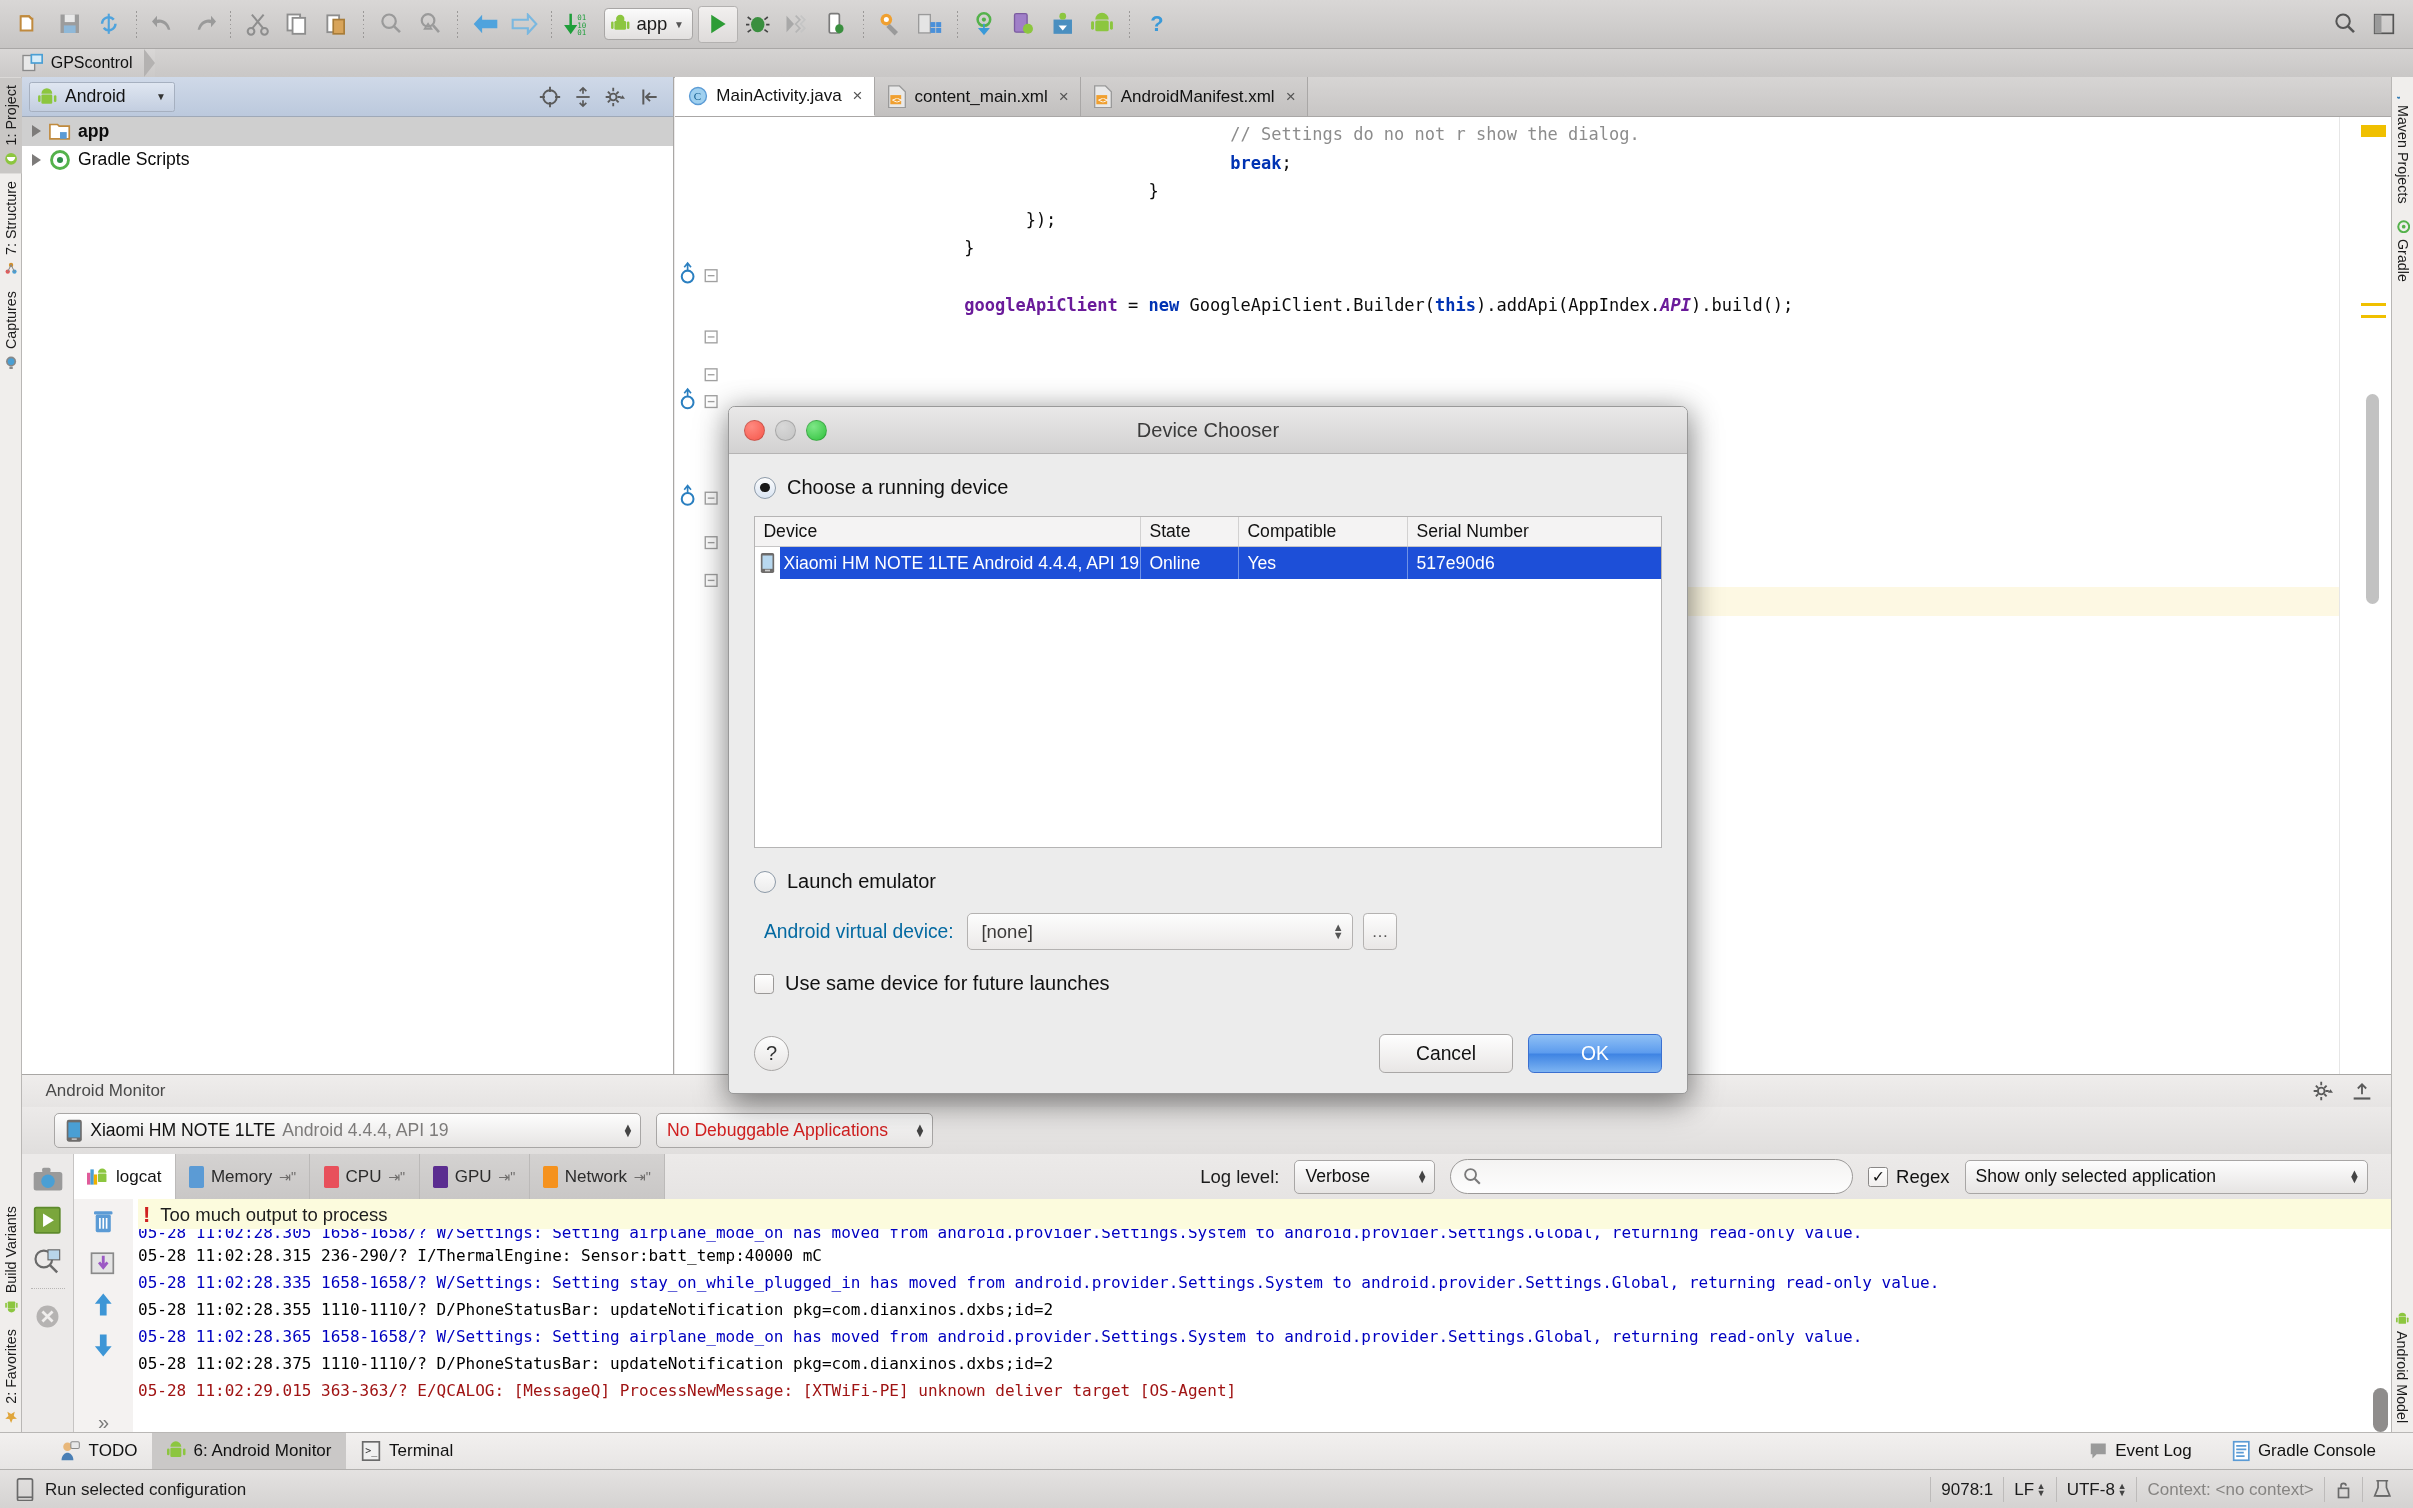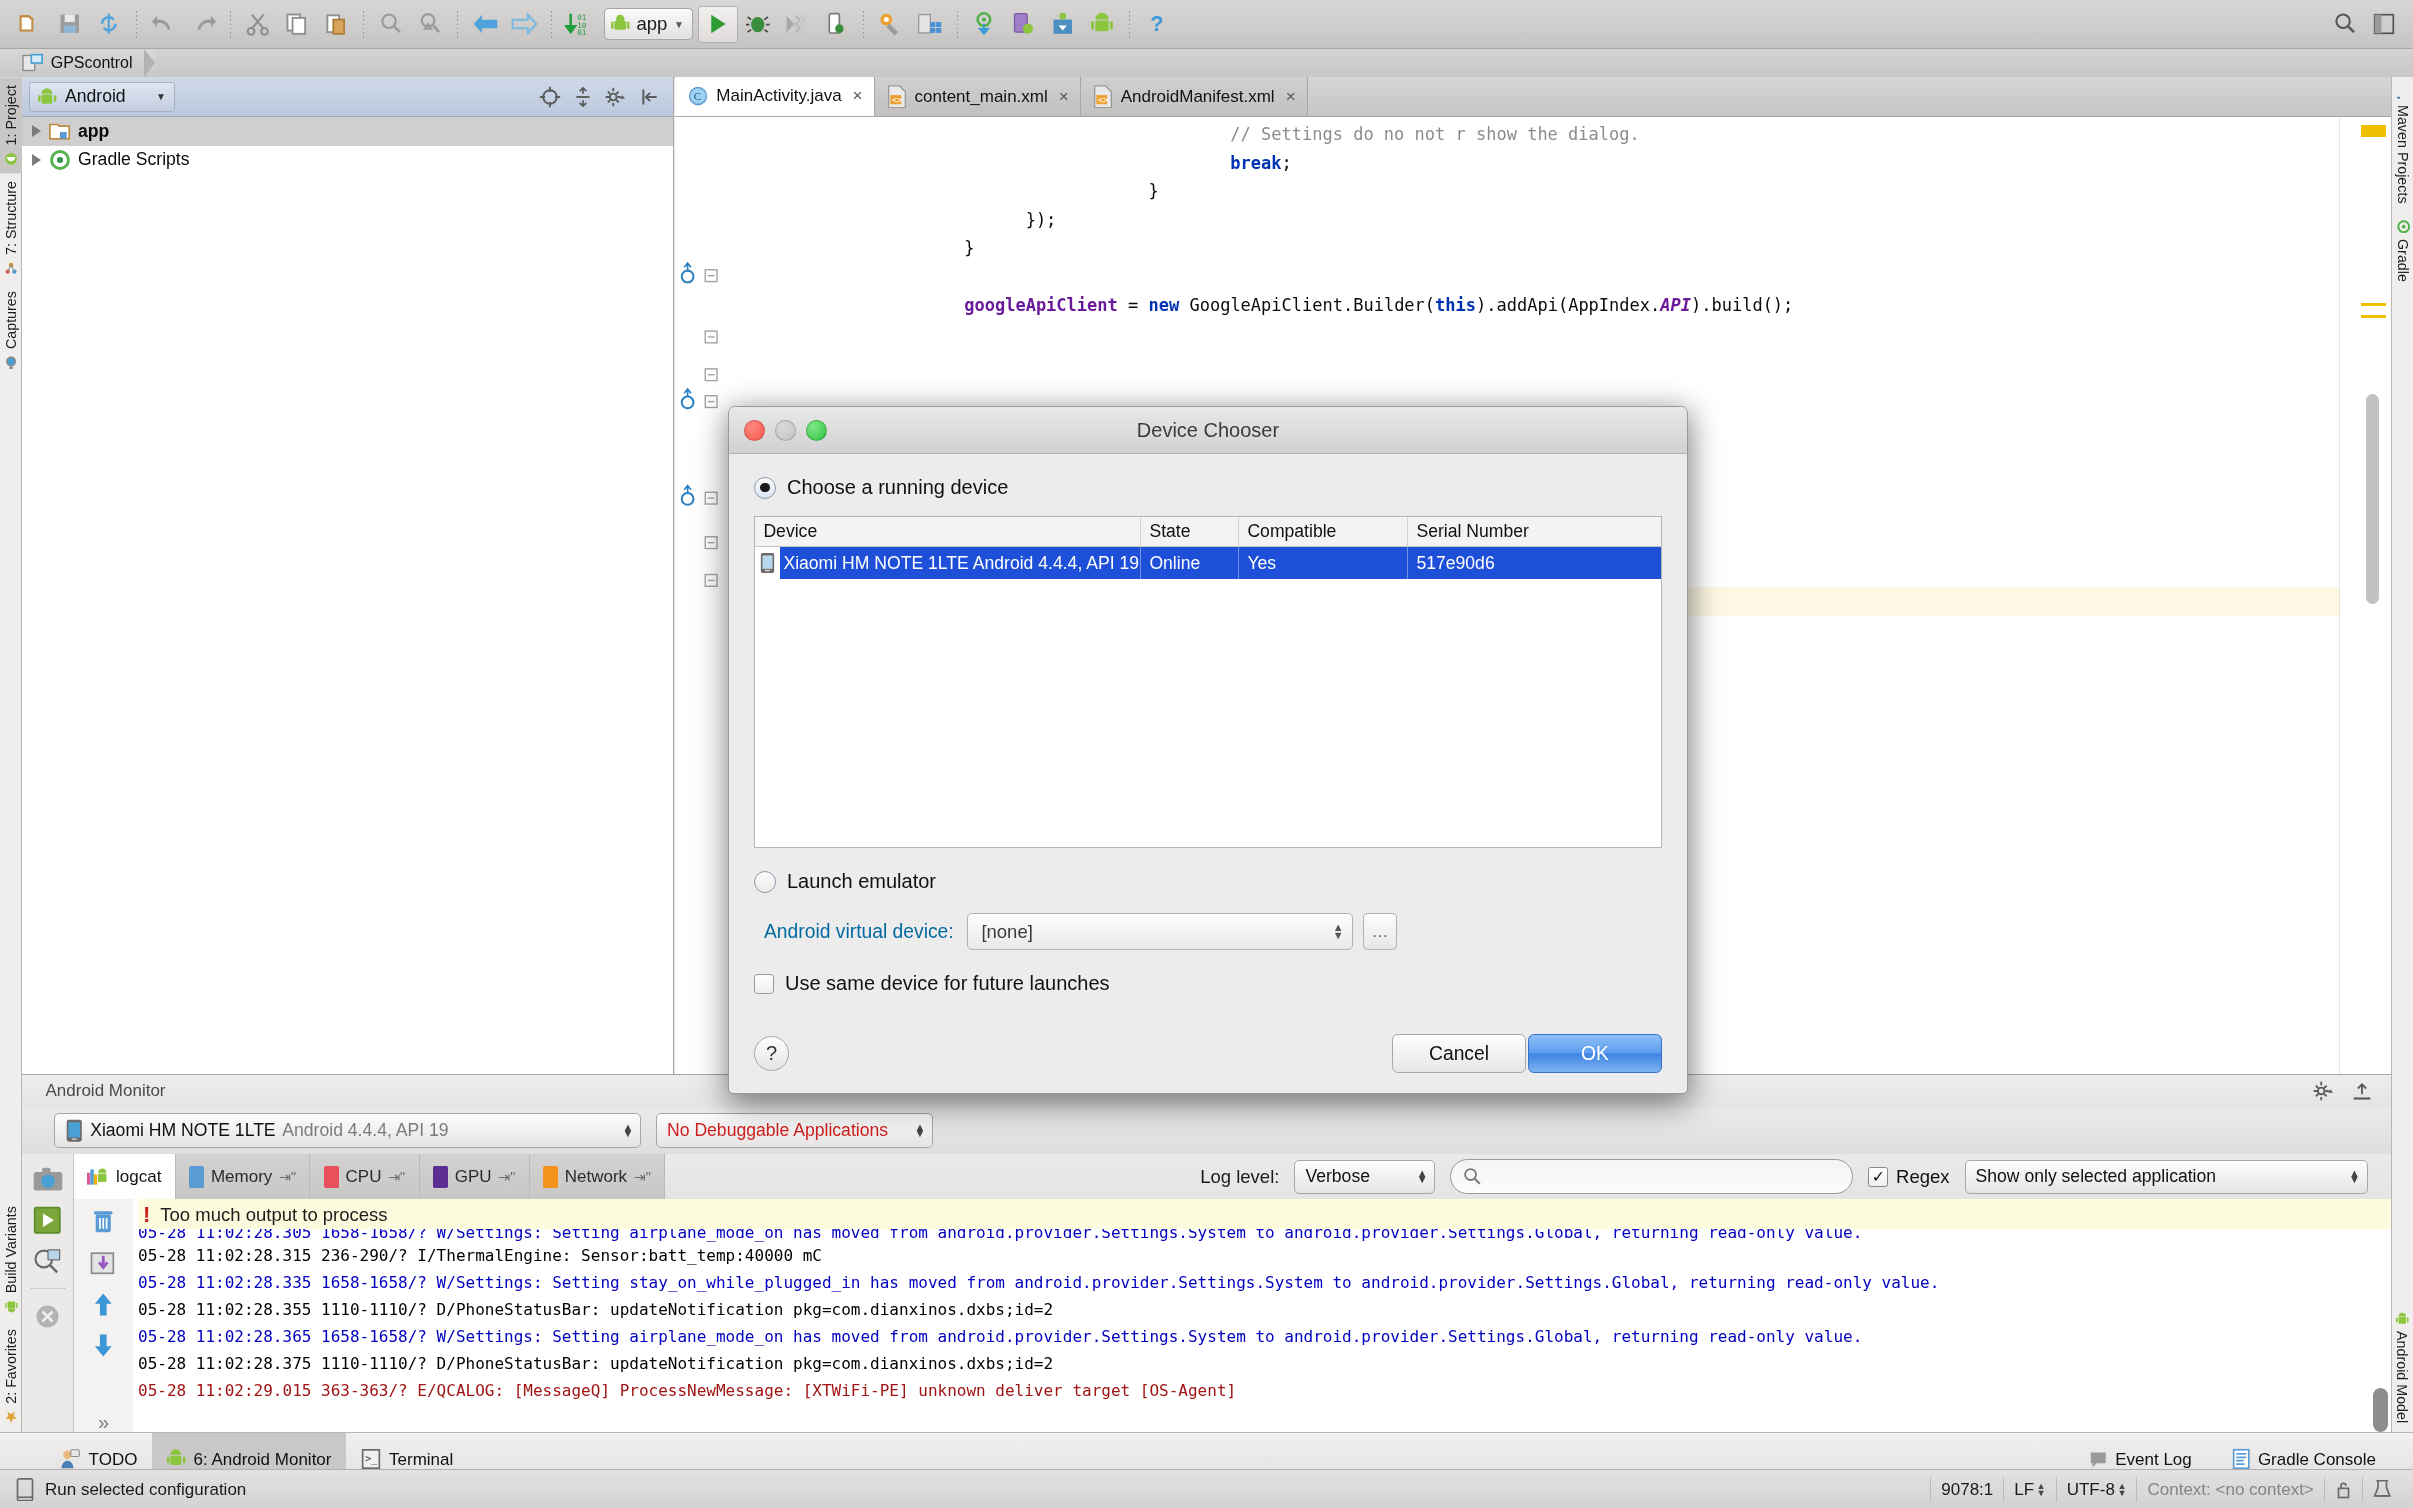--- a/index.html
+++ b/index.html
@@ -204,21 +204,21 @@
   .lg-blue { color: #0000c0; }
   .lg-red  { color: #a01414; }
   .lg-clip { display:block; white-space: nowrap; overflow:hidden; }
 
   
   .bottom-tabs {
     position: absolute; left: 0; bottom: 40px; width: 2413px; height: 37px;
     background: linear-gradient(180deg,#f2f0ef,#e7e5e4);
     border-top: 0.8px solid #b9b7b5; display: flex; align-items: center; padding-left: 44px; gap: 0;
   }
-  .btab { display:flex; align-items:flex-end; gap:7.6px; height: 37px; padding: 0 15px; font-size: 17px; color:#111; }
+  .btab { display:flex; align-items:center; gap:7.6px; height: 37px; padding: 0 15px; font-size: 17px; color:#111; }
   .btab.active { background: #cac8c7; }
   .bottom-right { margin-left: auto; display:flex; gap: 10px; padding-right: 22px; align-items:center; }
   .statusbar {
     position: absolute; left: 0; bottom: 0; width: 2413px; height: 40px;
     background: linear-gradient(180deg,#e4e2e1,#d4d2d1); border-top: 0.8px solid #b2b0ae;
     display: flex; align-items: center; padding-left: 15px; font-size: 17px; color: #1b1b1b;
   }
   .status-right { margin-left: auto; display:flex; align-items:flex-end; padding-right: 11.7px; }
   .st-cell { padding: 0 10px; border-left: 0.8px solid #bdbbba; height: 25px; display:flex; align-items:center; gap: 2.5px;}
   .st-dim { color: #868482; }
@@ -285,21 +285,21 @@
     font-size: 17px; color: #555;
   }
   .chk-row { display: flex; align-items: center; gap: 11px; margin-top: 22px; font-size: 20px; color: #111; }
   .chkbox { width: 20px; height: 20px; border: 0.8px solid #9a9897; border-radius: 3.4px;
     background: linear-gradient(180deg,#fefefe,#f0eeed); }
   .dlg-footer { position: absolute; left: 0; right: 0; bottom: 0; height: 79px;
     display: flex; align-items: center; padding: 0 25px; }
   .helpbtn { width: 35px; height: 35px; border-radius: 50%; border: 0.8px solid #a9a7a6;
     background: linear-gradient(180deg,#fdfdfd,#e7e5e4); display:flex; align-items:center;
     justify-content:center; font-size: 20px; color: #333; }
-  .dbtns { margin-left: auto; display: flex; gap: 2px; }
+  .dbtns { margin-left: auto; display: flex; gap: 15px; }
   .dbtn { height: 39px; min-width: 134px; border-radius: 5.9px; border: 0.8px solid #a9a7a6;
     background: linear-gradient(180deg,#fefefe,#e8e6e5); font-size: 19.3px; color: #111;
     display:flex; align-items:center; justify-content:center; }
   .dbtn.primary { border-color: #3a6fd0;
     background: linear-gradient(180deg,#8fc0f5 0%,#5d9cee 48%,#3f84e3 52%,#7db4f2 100%);
     color: #fff; }
   svg { display: block; }
 </style>
 </head>
 <body>

